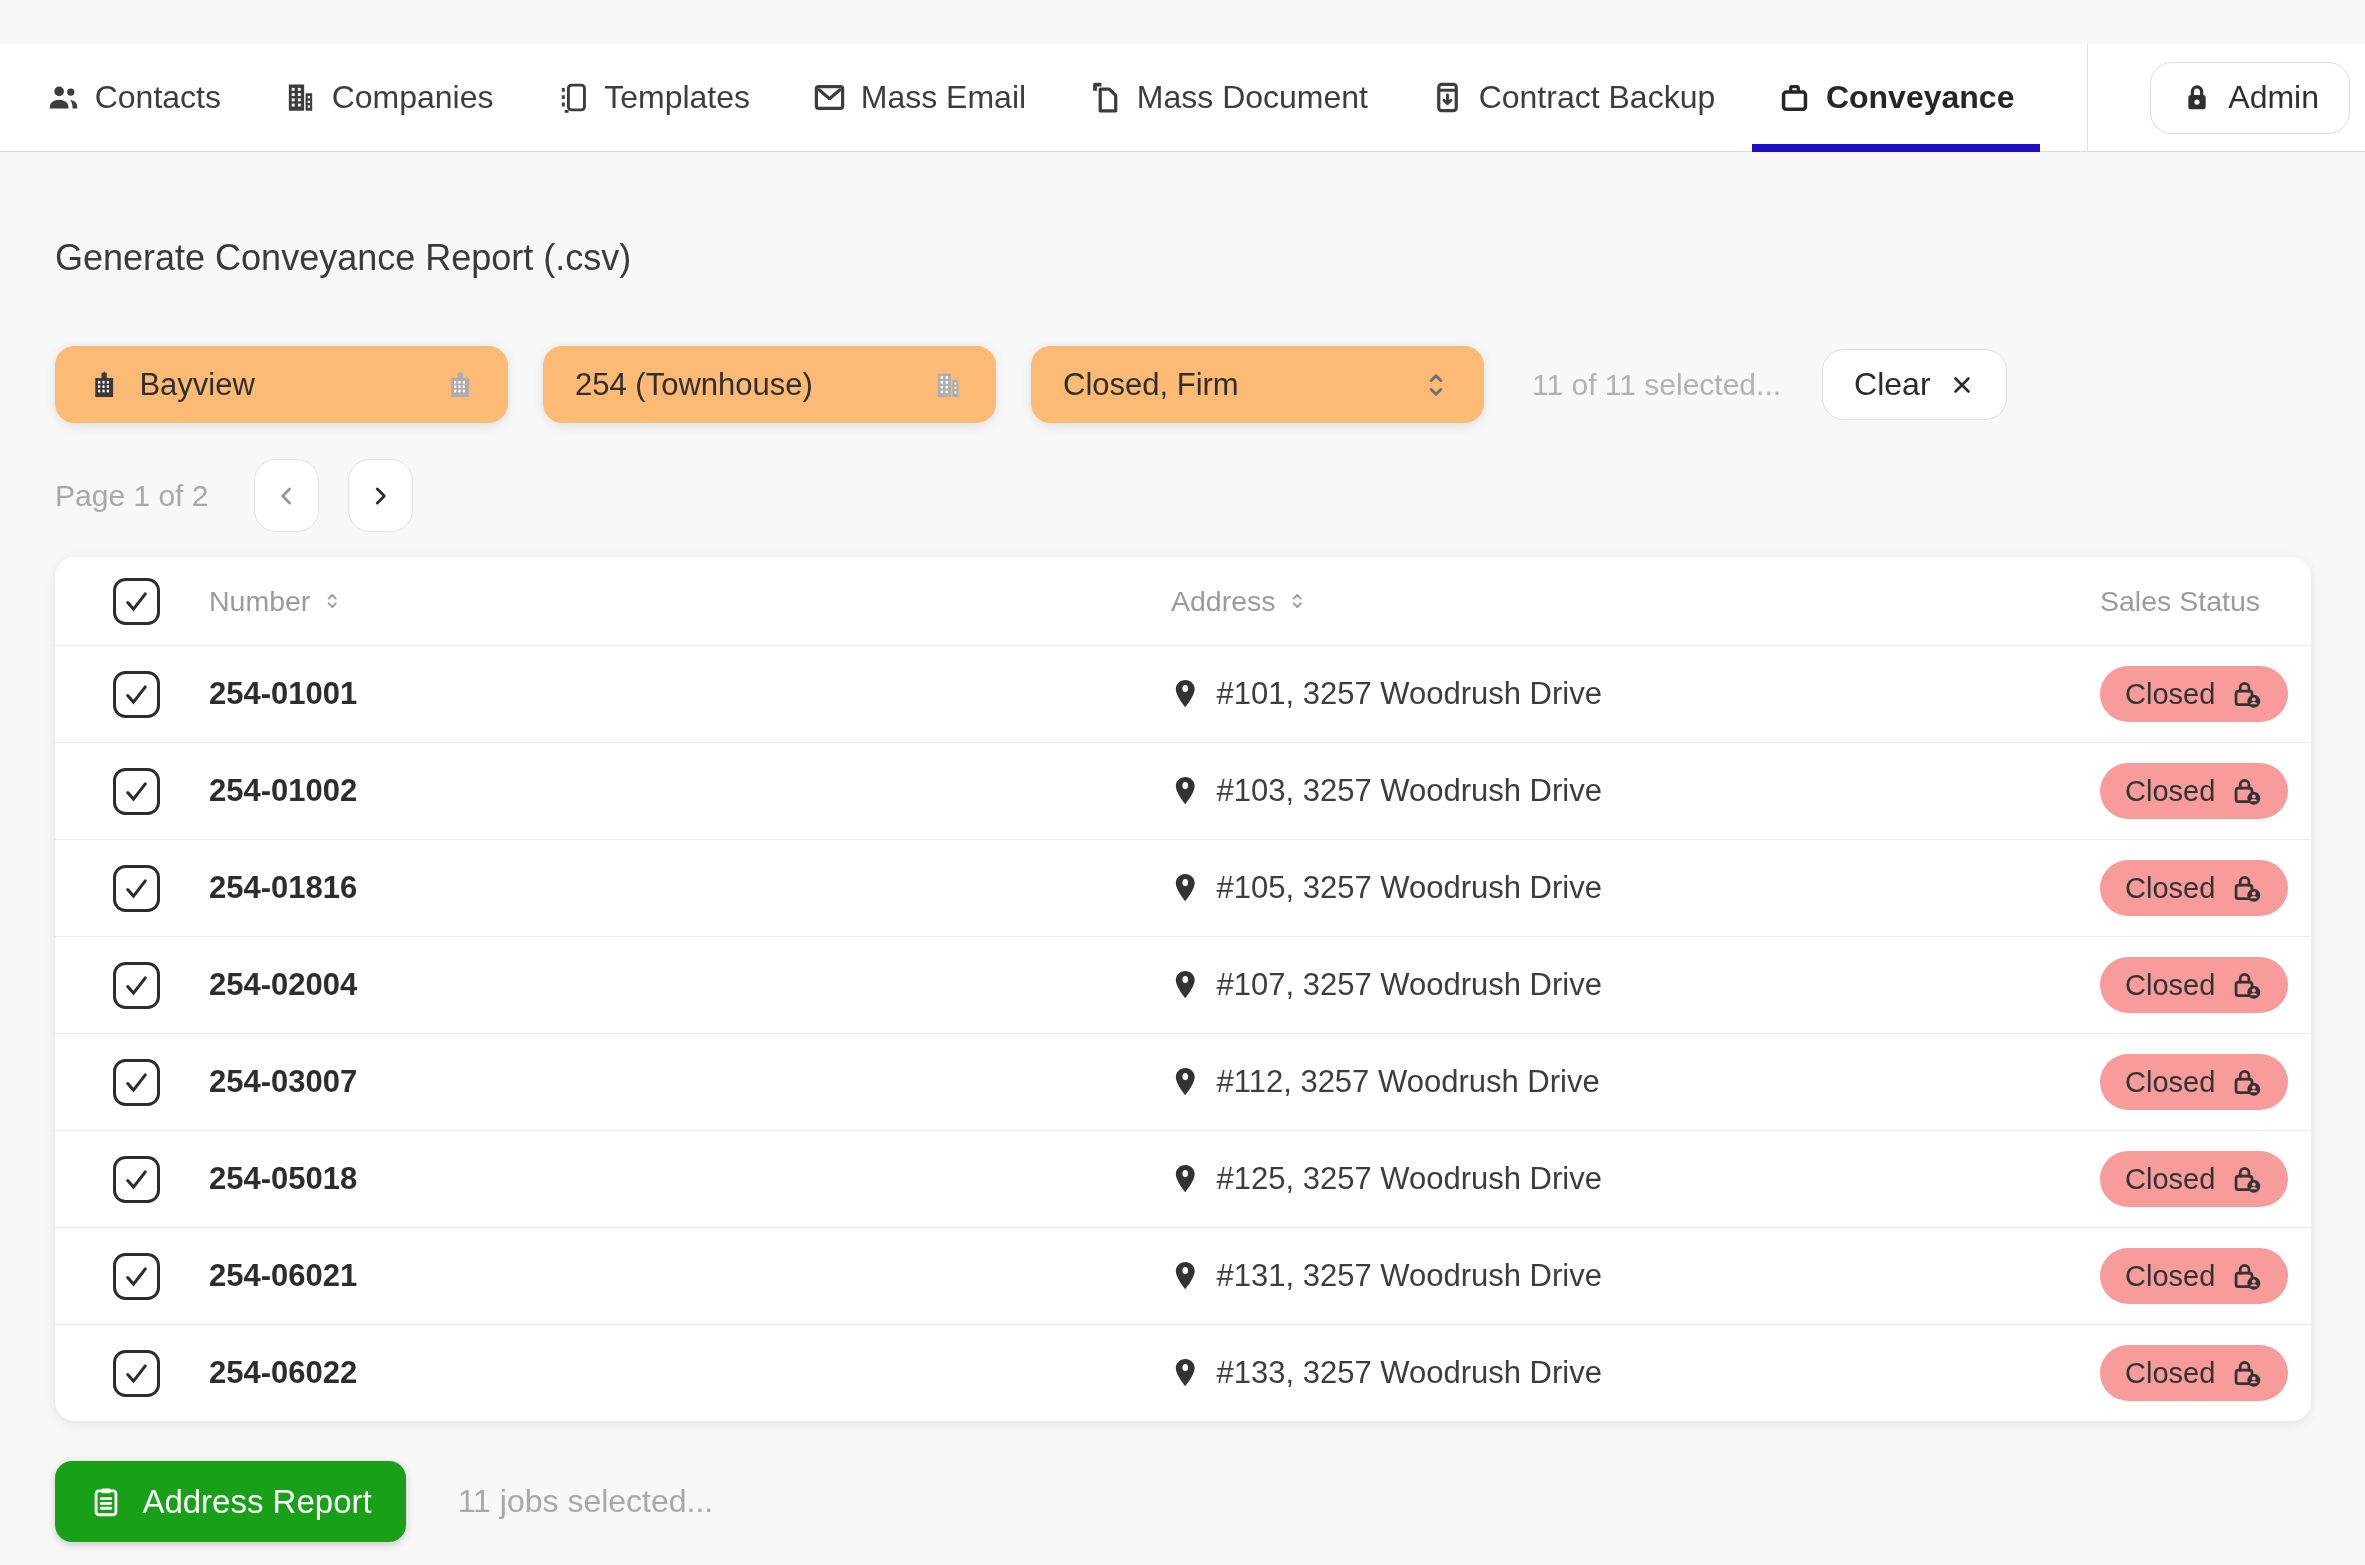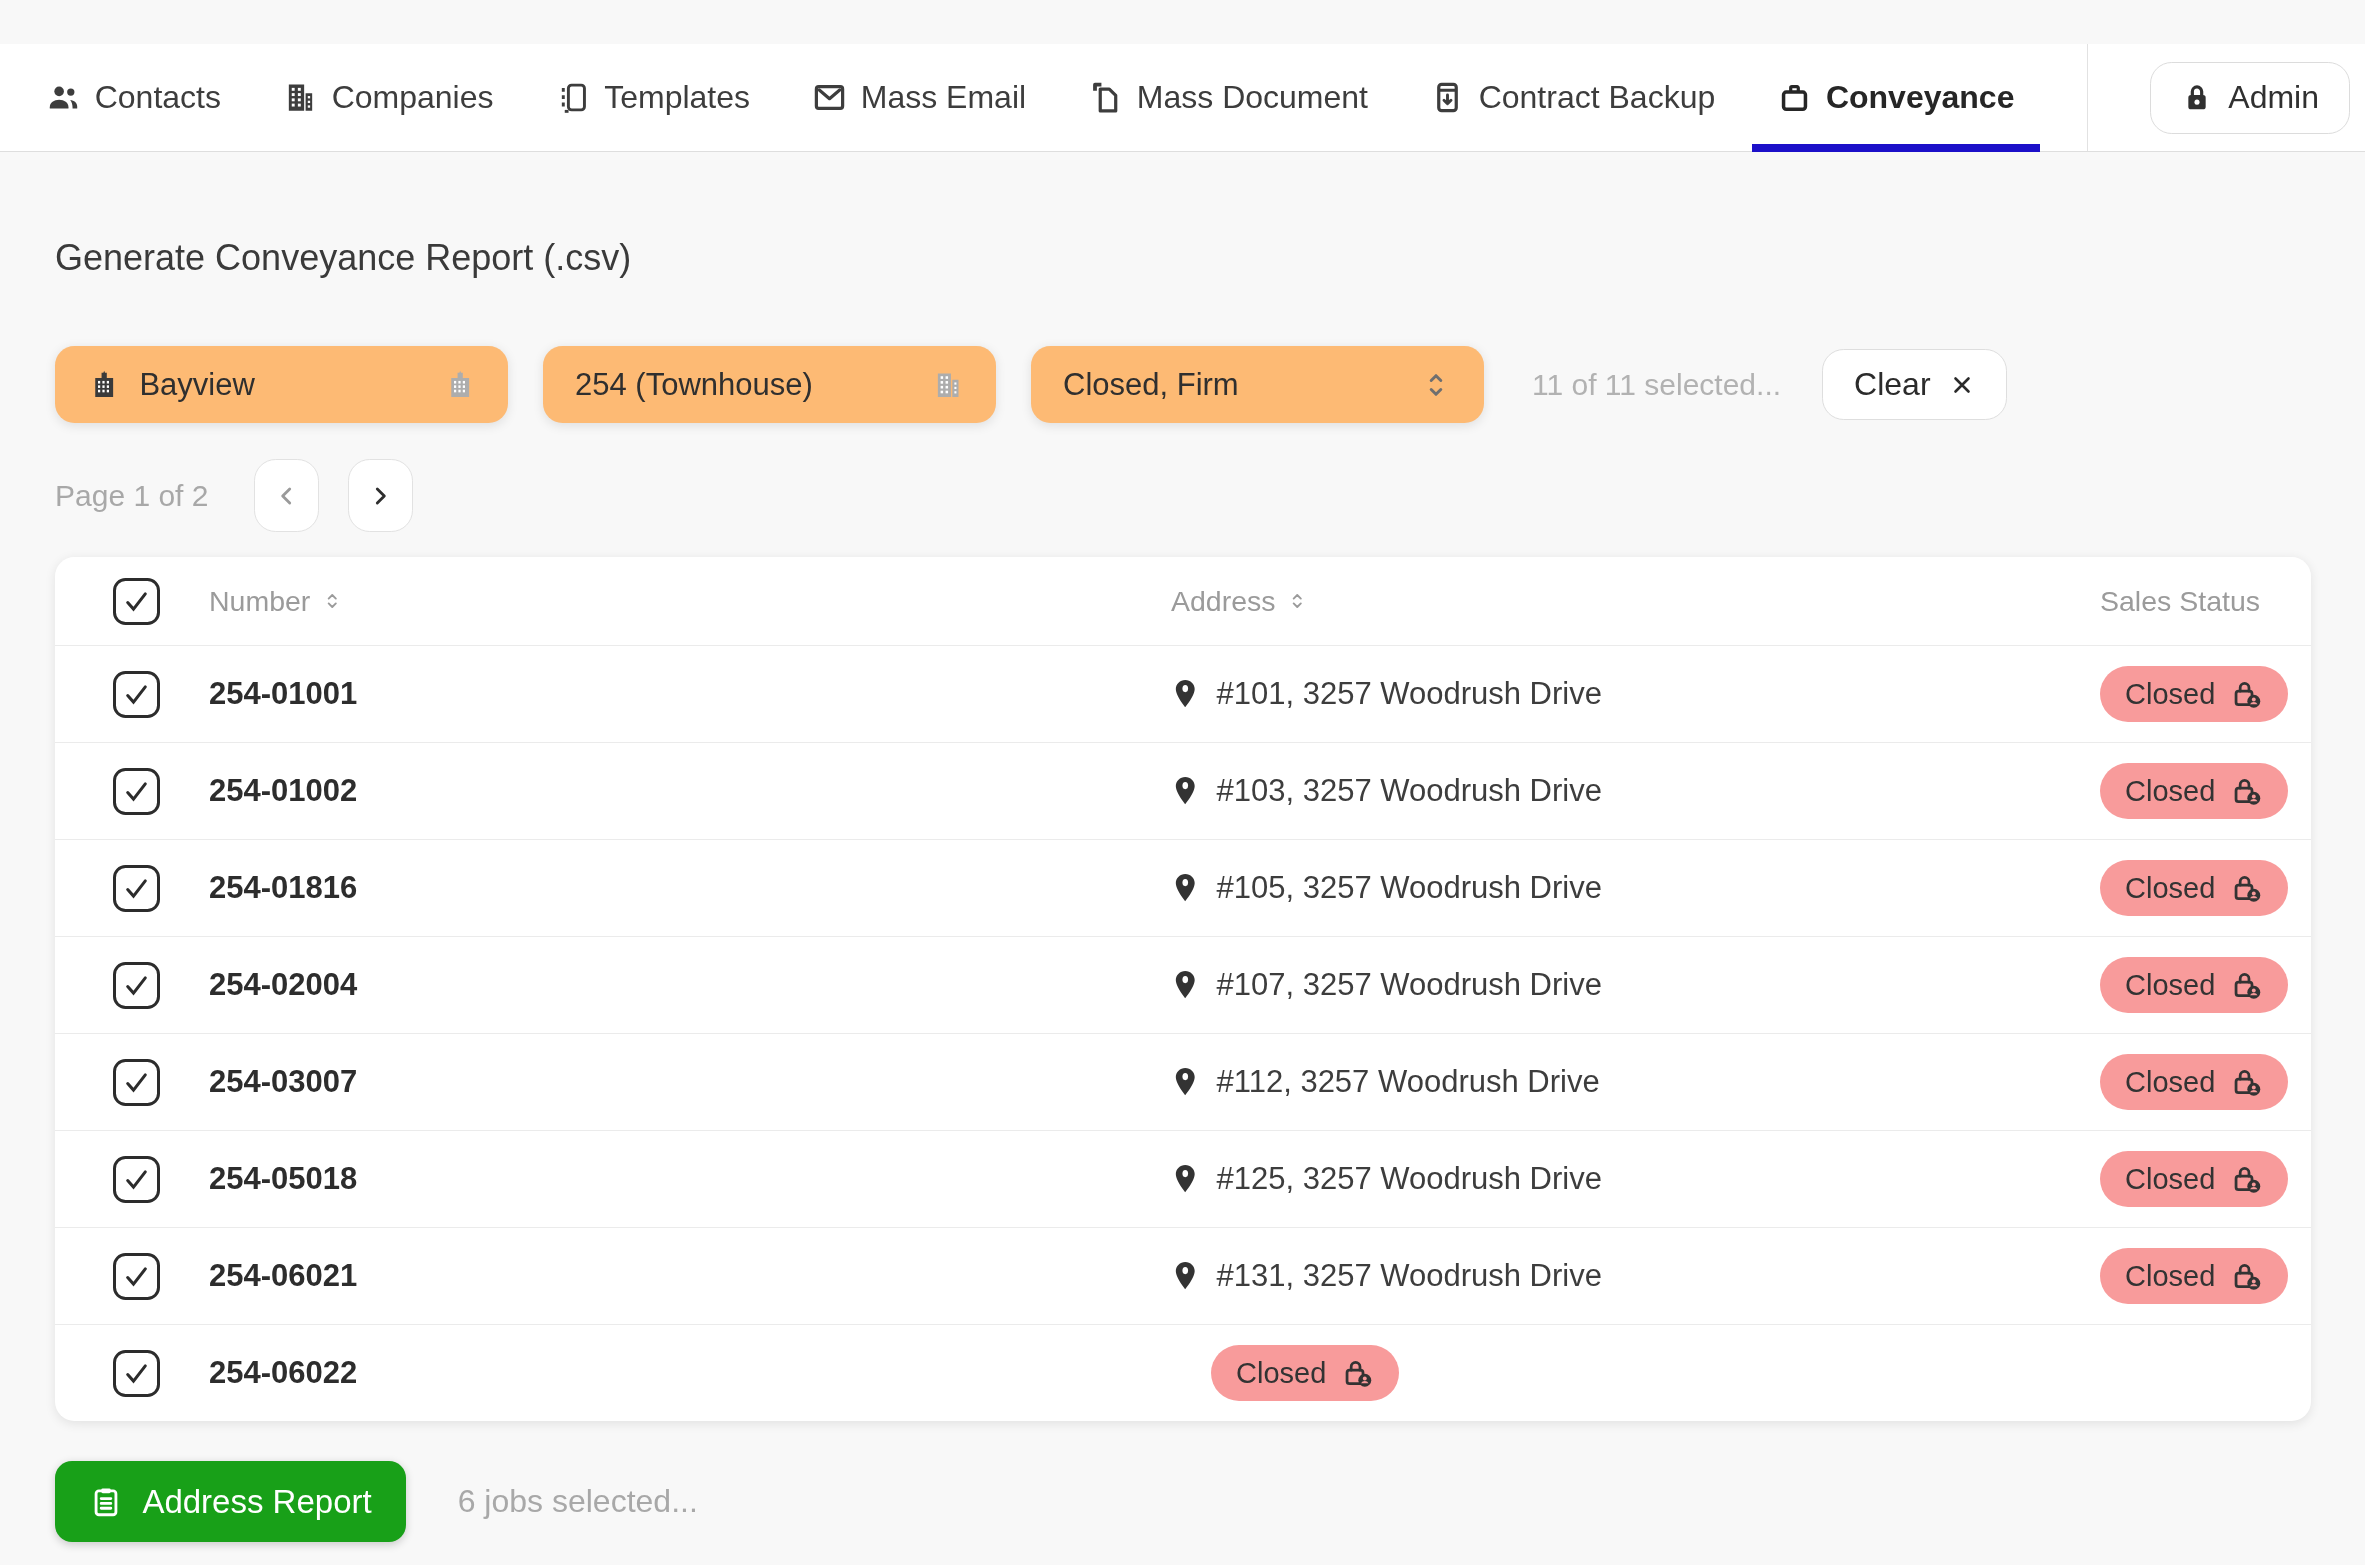--- a/index.html
+++ b/index.html
@@ -578,20 +578,27 @@
     </div>
   </div>
 
   <div class="trow row">
     <div class="cb">
       <svg viewBox="0 0 24 24" fill="none" stroke="#2c2c2c" stroke-width="2.2" stroke-linecap="round">
         <path d="M5.6 12.8l4.2 4.7 8.6-11"></path>
       </svg>
     </div>
     <div class="num">254-06022</div>
+    <div class="addr">
+      <svg viewBox="0 0 24 28">
+        <path fill="currentColor" d="M12 1.6c-4.4 0-8 3.4-8 7.8 0 5.8 8 15.4 8 15.4s8-9.6 8-15.4c0-4.4-3.6-7.8-8-7.8z"></path>
+        <ellipse cx="12" cy="9" rx="2.4" ry="3" fill="#fff"></ellipse>
+      </svg>
+      <span>#133, 3257 Woodrush Drive</span>
+    </div>
     <div class="status-cell">
       <span class="badge">
         <span>Closed</span>
         <svg viewBox="0 0 24 24">
           <g fill="none" stroke="#333" stroke-width="2" stroke-linecap="round">
             <rect x="4.4" y="9.6" width="11.6" height="9.8" rx="1.8"></rect>
             <path d="M7.4 9.6V7.1a3.2 3.2 0 0 1 6.4 0v2.5"></path>
           </g>
           <circle cx="17.3" cy="16.9" r="4.7" fill="#333"></circle>
           <circle cx="17.3" cy="15.6" r="1.4" style="fill:var(--badge-pink)"></circle>
@@ -605,16 +612,16 @@
 
   <div class="actions">
     <button class="generate-btn">
       <svg viewBox="0 0 24 24">
         <rect x="5" y="4.2" width="14" height="16.8" rx="2" fill="none" stroke="#fff" stroke-width="2"></rect>
         <rect x="8.7" y="2.4" width="6.6" height="3.4" rx="1" fill="#fff"></rect>
         <path d="M8.6 9.6h6.8M8.6 13h6.8M8.6 16.4h6.8" stroke="#fff" stroke-width="2" stroke-linecap="round"></path>
       </svg>
       <span>Address Report</span>
     </button>
-    <span class="jobs-summary">6 jobs selected...</span>
+    <span class="jobs-summary">11 jobs selected...</span>
   </div>
 </main>
 
 
 </body></html>

